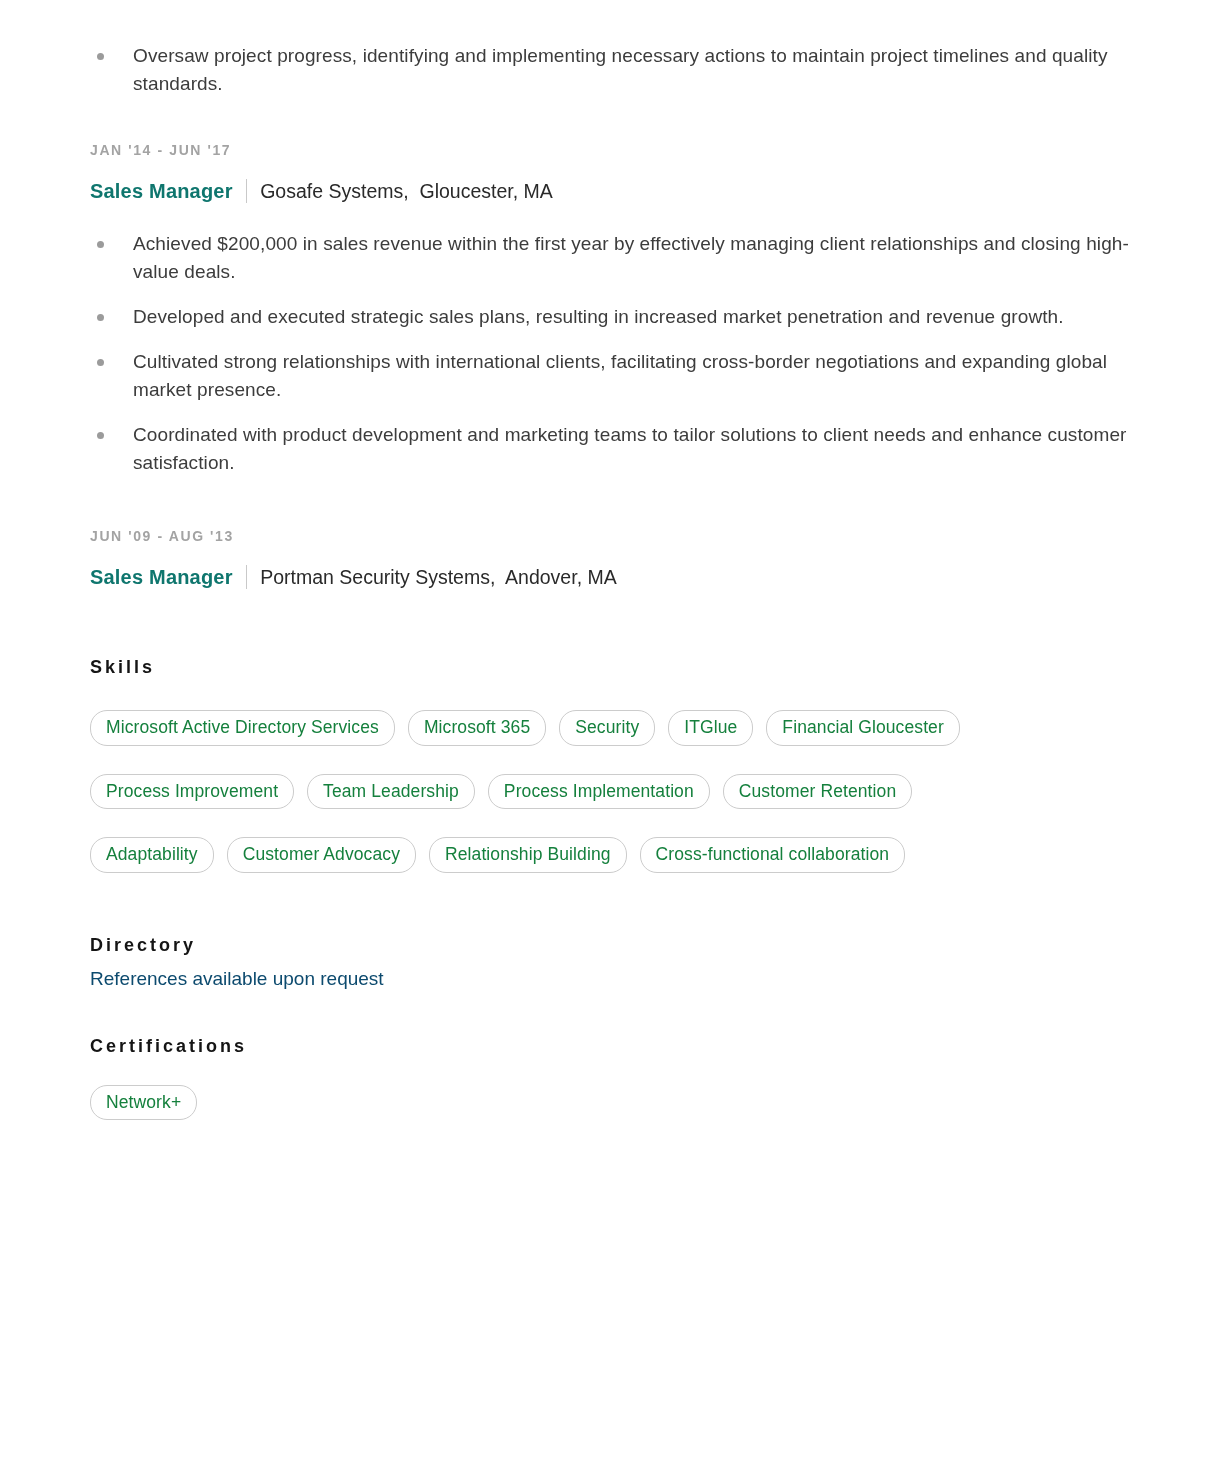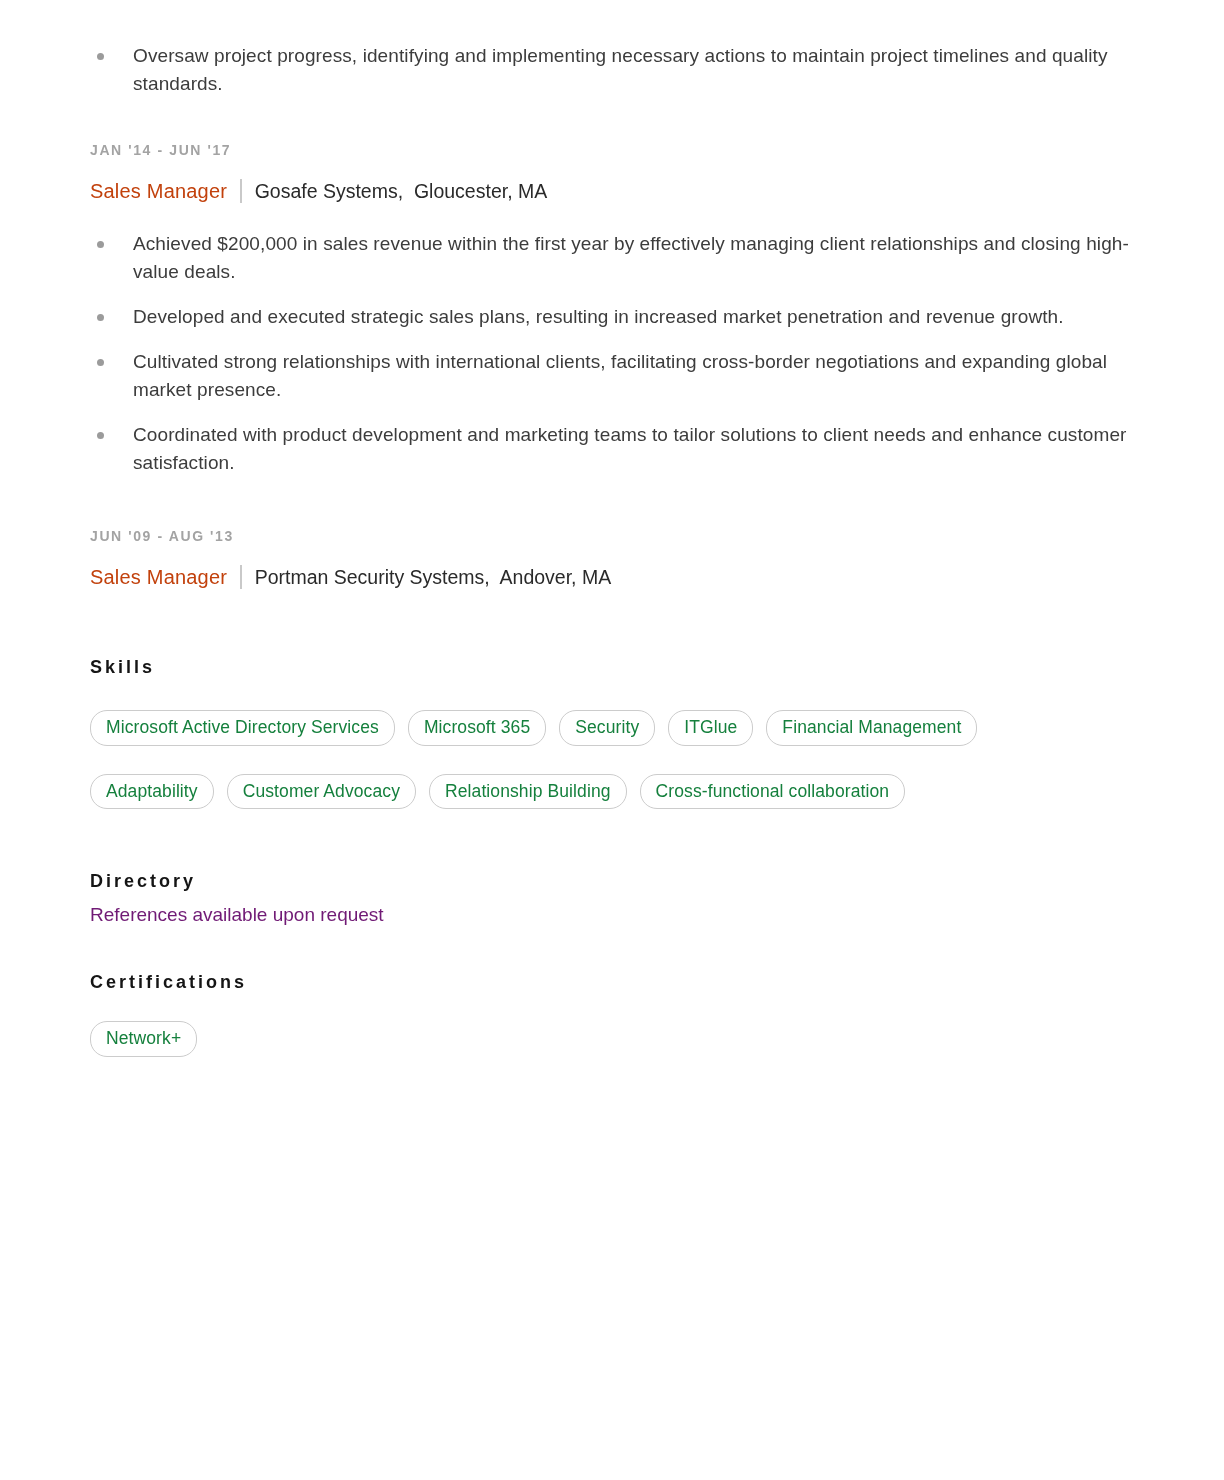--- a/index.html
+++ b/index.html
@@ -49,22 +49,22 @@
     color: #a3a3a3;
     text-transform: uppercase;
   }
   .job-title-row {
     display: flex;
     align-items: center;
     margin-top: 21px;
   }
   .job-title {
     font-size: 20px;
-    font-weight: 400;
-    color: #c2410c;
+    font-weight: 700;
+    color: #0f766e;
     letter-spacing: 0.2px;
   }
   .job-sep {
     width: 1.5px;
     height: 24px;
     background: #c9c9c9;
     margin: 0 13px;
   }
   .job-company {
     font-size: 19.5px;
@@ -105,21 +105,21 @@
     border: 1.5px solid #cccccc;
     border-radius: 17px;
     padding: 8px 15px 8px 15px;
     letter-spacing: 0.1px;
     background: #ffffff;
   }
 
   .refs-text {
     margin-top: 12px;
     font-size: 19px;
-    color: #701a75;
+    color: #0c4a6e;
   }
   .certs-pills {
     margin-top: 28px;
     display: flex;
     gap: 13px;
   }
 </style>
 </head>
 <body>
 
@@ -169,21 +169,27 @@
   </div>
 
   <div class="skills-section">
     <div class="section-heading">Skills</div>
     <div class="pill-rows">
       <div class="pill-row">
           <span class="pill">Microsoft Active Directory Services</span>
           <span class="pill">Microsoft 365</span>
           <span class="pill">Security</span>
           <span class="pill">ITGlue</span>
-          <span class="pill">Financial Management</span>
+          <span class="pill">Financial Gloucester</span>
+        </div>
+      <div class="pill-row">
+          <span class="pill">Process Improvement</span>
+          <span class="pill">Team Leadership</span>
+          <span class="pill">Process Implementation</span>
+          <span class="pill">Customer Retention</span>
         </div>
       <div class="pill-row">
           <span class="pill">Adaptability</span>
           <span class="pill">Customer Advocacy</span>
           <span class="pill">Relationship Building</span>
           <span class="pill">Cross-functional collaboration</span>
         </div>
     </div>
   </div>
 

